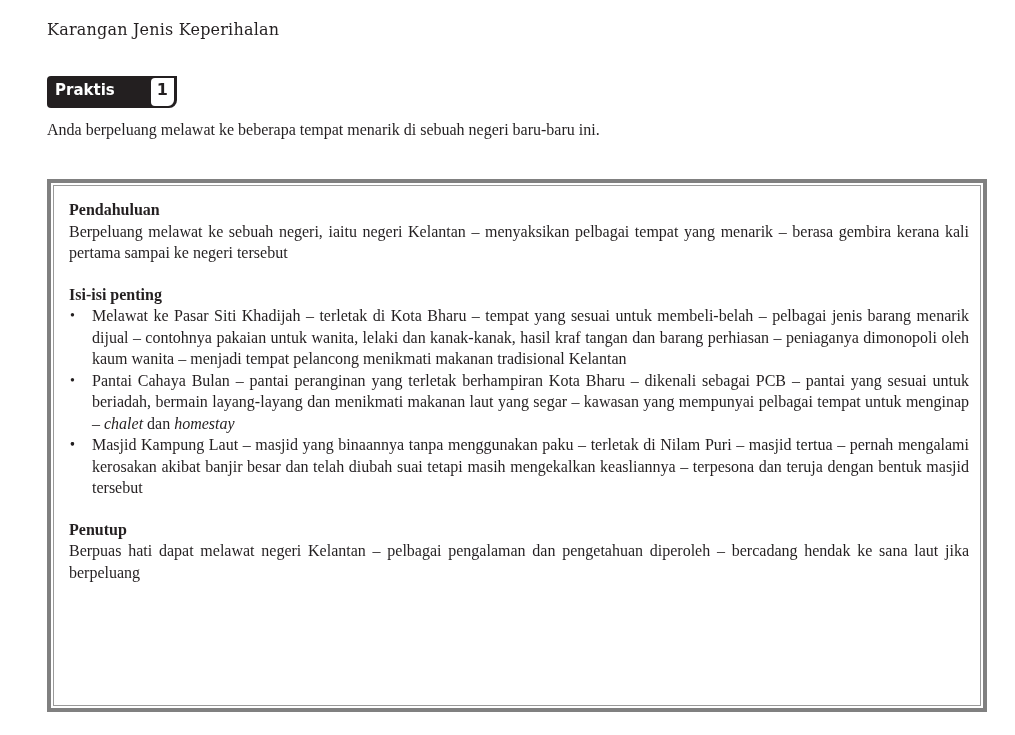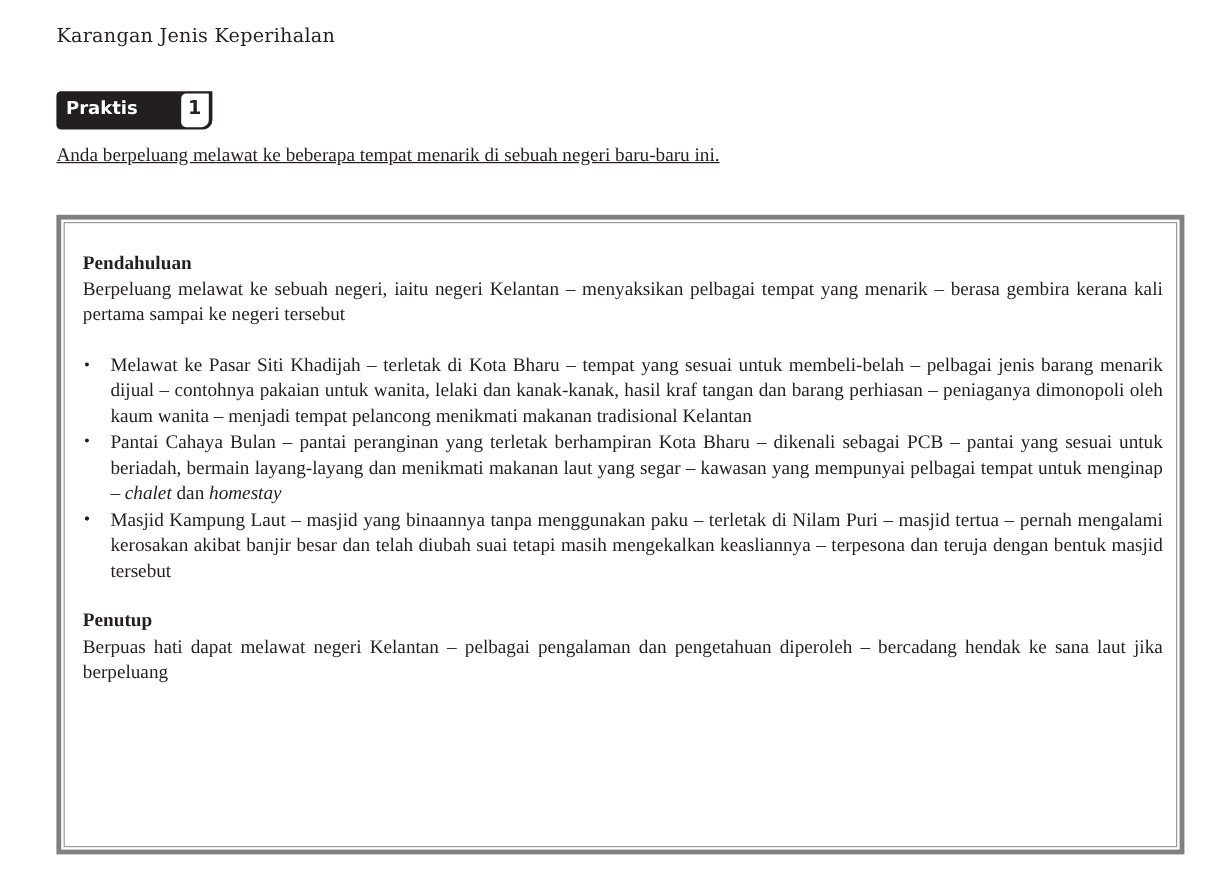--- a/index.html
+++ b/index.html
@@ -27,41 +27,40 @@
     .badge-num {
       background: #ffffff; color: #231f20;
       font-family: "DejaVu Sans", sans-serif; font-weight: bold;
       font-size: 16px; line-height: 24px; padding: 0 6px;
       border-radius: 4px 0 6px 4px;
     }
     .intro {
       position: absolute; left: 47px; top: 119px; width: 900px;
       font-family: "Liberation Serif", serif; font-size: 16px; line-height: 22px;
       color: #231f20;
-      text-decoration: underline;
     }
     .intro p { margin: 0; }
     .frame {
       position: absolute; left: 47px; top: 179px; width: 940px; height: 533px;
       box-sizing: border-box;
       border: 4px solid #808080;
       background: #ffffff;
     }
     .frame-inner {
       position: absolute; left: 2px; top: 2px; right: 2px; bottom: 2px;
       border: 1px solid #9a9a9a;
     }
     .content {
       position: absolute; left: 18px; top: 16px; width: 900px;
       font-family: "Liberation Serif", serif; font-size: 16px; line-height: 21.5px;
       color: #231f20; text-align: justify;
     }
     .section-title { font-weight: bold; margin: 0; }
     .section-text { margin: 0; }
-    .section { margin-bottom: 20px; margin-top: 10px; }
+    .section { margin-bottom: 20px; }
     ul.points { list-style: none; margin: 0; padding: 0; }
     ul.points li { position: relative; padding-left: 23px; margin: 0; }
     ul.points li .bullet {
       position: absolute; left: 1px; top: 0; font-size: 14px;
     }
     em { font-style: italic; }
   </style>
 </head>
 <body>
 
@@ -79,20 +78,21 @@
 <div class="frame">
   <div class="frame-inner"></div>
   <div class="content">
 
     <div class="section">
       <p class="section-title">Pendahuluan</p>
       <p class="section-text">Berpeluang melawat ke sebuah negeri, iaitu negeri Kelantan – menyaksikan pelbagai tempat yang menarik – berasa gembira kerana kali pertama sampai ke negeri tersebut</p>
     </div>
 
     <div class="section">
+      <p class="section-title">Isi-isi penting</p>
       <ul class="points">
         <li>
           <span class="bullet">•</span>
           <span>Melawat ke Pasar Siti Khadijah – terletak di Kota Bharu – tempat yang sesuai untuk membeli-belah – pelbagai jenis barang menarik dijual – contohnya pakaian untuk wanita, lelaki dan kanak-kanak, hasil kraf tangan dan barang perhiasan – peniaganya dimonopoli oleh kaum wanita – menjadi tempat pelancong menikmati makanan tradisional Kelantan</span>
         </li>
         <li>
           <span class="bullet">•</span>
           <span>Pantai Cahaya Bulan – pantai peranginan yang terletak berhampiran Kota Bharu – dikenali sebagai PCB – pantai yang sesuai untuk beriadah, bermain layang-layang dan menikmati makanan laut yang segar – kawasan yang mempunyai pelbagai tempat untuk menginap – </span><em>chalet</em><span> dan </span><em>homestay</em>
         </li>
         <li>

